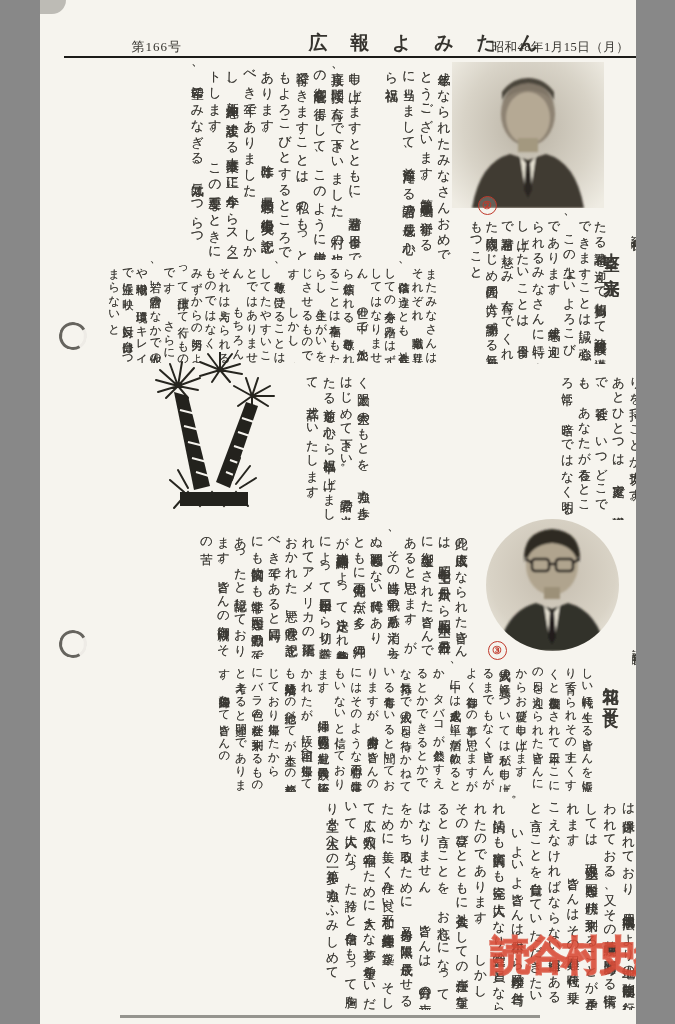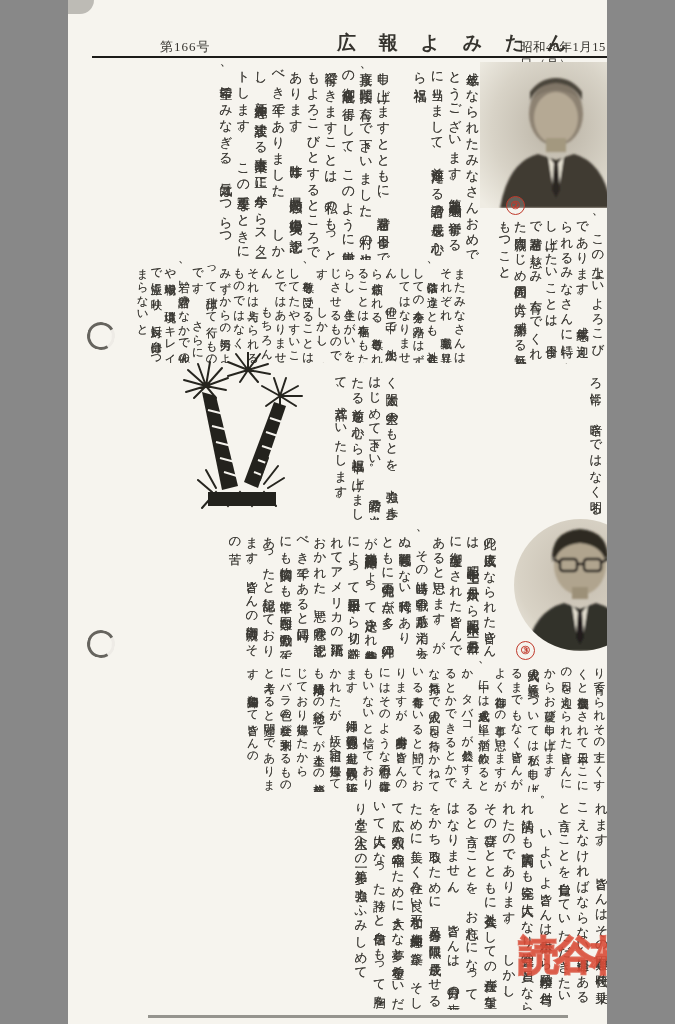--- a/index.html
+++ b/index.html
@@ -1,17 +1,17 @@
 <!DOCTYPE html>
 <html><head>
 <meta charset="utf-8">
 <style>
   html,body{margin:0;padding:0;background:#888;}
   #page{
-    position:relative; width:539px; height:1024px; margin:0 auto;
+    position:relative; width:596px; height:1024px; margin:0 auto;
     background:#f6f4ee; overflow:hidden;
     font-family:"Liberation Serif","DejaVu Serif",serif;
     color:#35332e;
   }
   .abs{position:absolute;}
   
   .vt{
     position:absolute;
     writing-mode:vertical-rl;
     text-orientation:upright;

